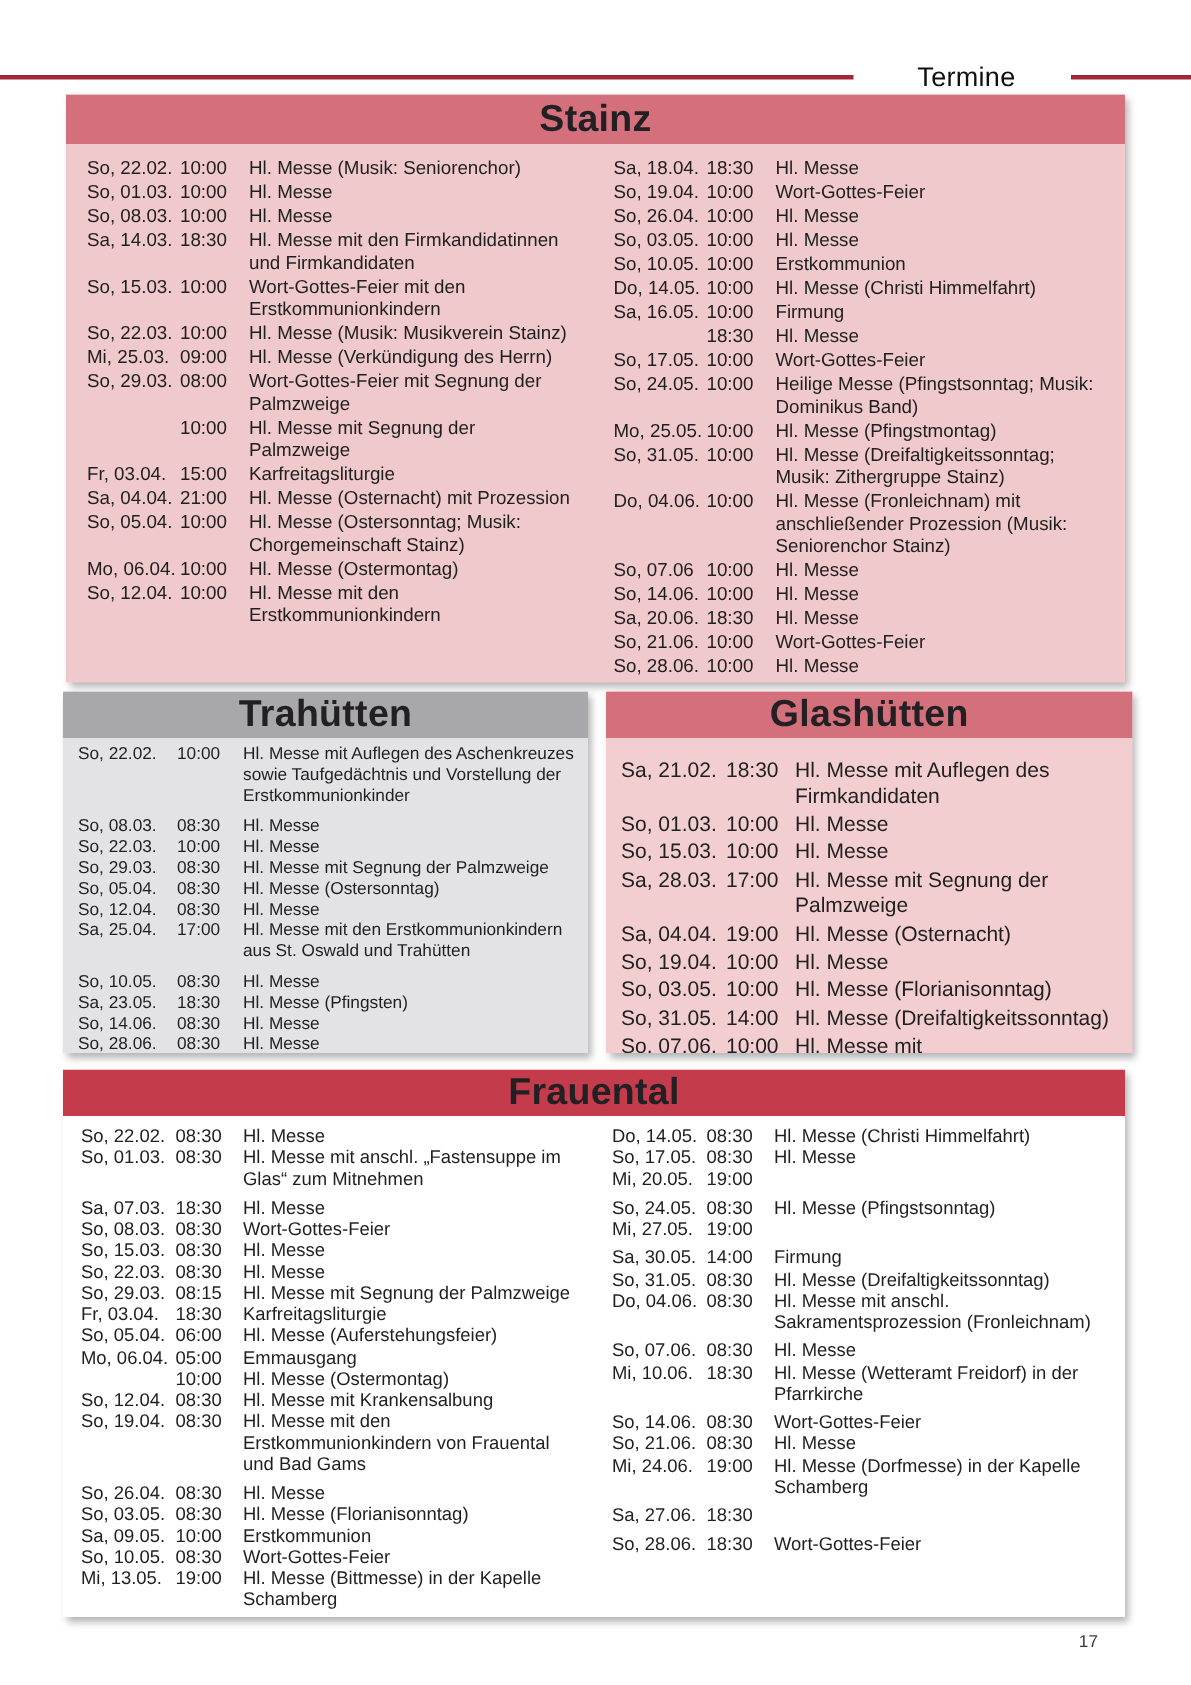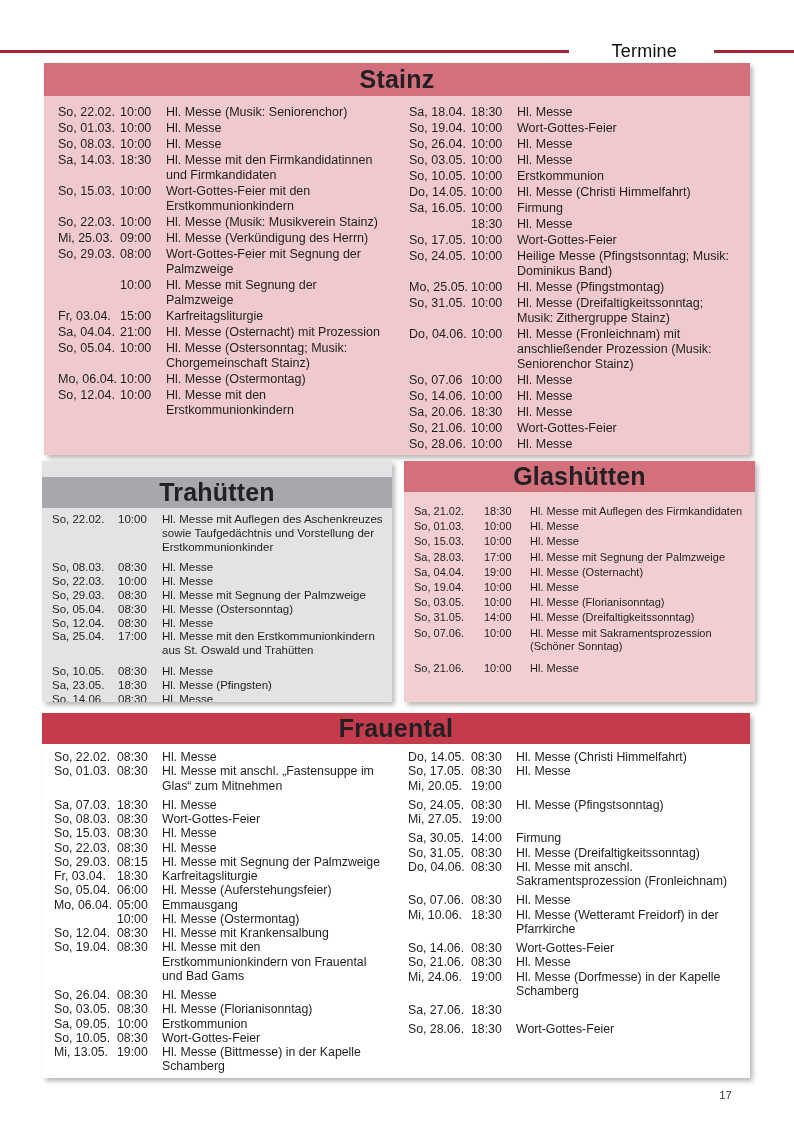--- a/index.html
+++ b/index.html
@@ -25,28 +25,28 @@
 
   
   .stainz{top:63px;left:44px;width:706px;height:392px;background:var(--stainz-body,#f0c9cc);}
   .stainz .box-header{height:33px;background:var(--stainz-header,#d4707b);}
   .stainz .box-body{display:grid;grid-template-columns:1fr 1fr;column-gap:22px;
                     padding:9px 12px 0 14px;font-size:12.5px;line-height:1.2;}
   .stainz .row{--dw:62px;--tw:46px;margin-bottom:1px;}
 
   
   .trahuetten{top:461px;left:42px;width:350px;height:241px;background:var(--trahuetten-body,#e3e3e5);}
-  .trahuetten .box-header{height:31px;background:var(--trahuetten-header,#a8a8ac);margin-top:16px;}
+  .trahuetten .box-header{height:31px;background:var(--trahuetten-header,#a8a8ac);}
   .trahuetten .box-body{padding:5px 6px 0 10px;font-size:11.5px;line-height:1.2;}
   .trahuetten .row{--dw:66px;--tw:44px;}
   .trahuetten .gap-after{margin-bottom:7px;}
 
   .glashuetten{top:461px;left:404px;width:351px;height:241px;background:var(--glashuetten-body,#f2ced1);}
   .glashuetten .box-header{height:31px;background:var(--glashuetten-header,#d4707b);}
-  .glashuetten .box-body{padding:13px 6px 0 10px;font-size:11px;line-height:1.2;}
+  .glashuetten .box-body{padding:13px 6px 0 10px;font-size:14px;line-height:1.2;}
   .glashuetten .row{--dw:70px;--tw:46px;margin-bottom:2px;}
   .glashuetten .gap-after{margin-bottom:9px;}
 
   
   .frauental{top:713px;left:42px;width:708px;height:365px;background:var(--frauental-body,#ffffff);}
   .frauental .box-header{height:31px;background:var(--frauental-header,#c43b4b);}
   .frauental .box-body{display:grid;grid-template-columns:1fr 1fr;column-gap:22px;
                        padding:6px 10px 0 12px;font-size:12.3px;line-height:1.16;}
   .frauental .row{--dw:63px;--tw:45px;}
   .frauental .gap-after{margin-bottom:5px;}

